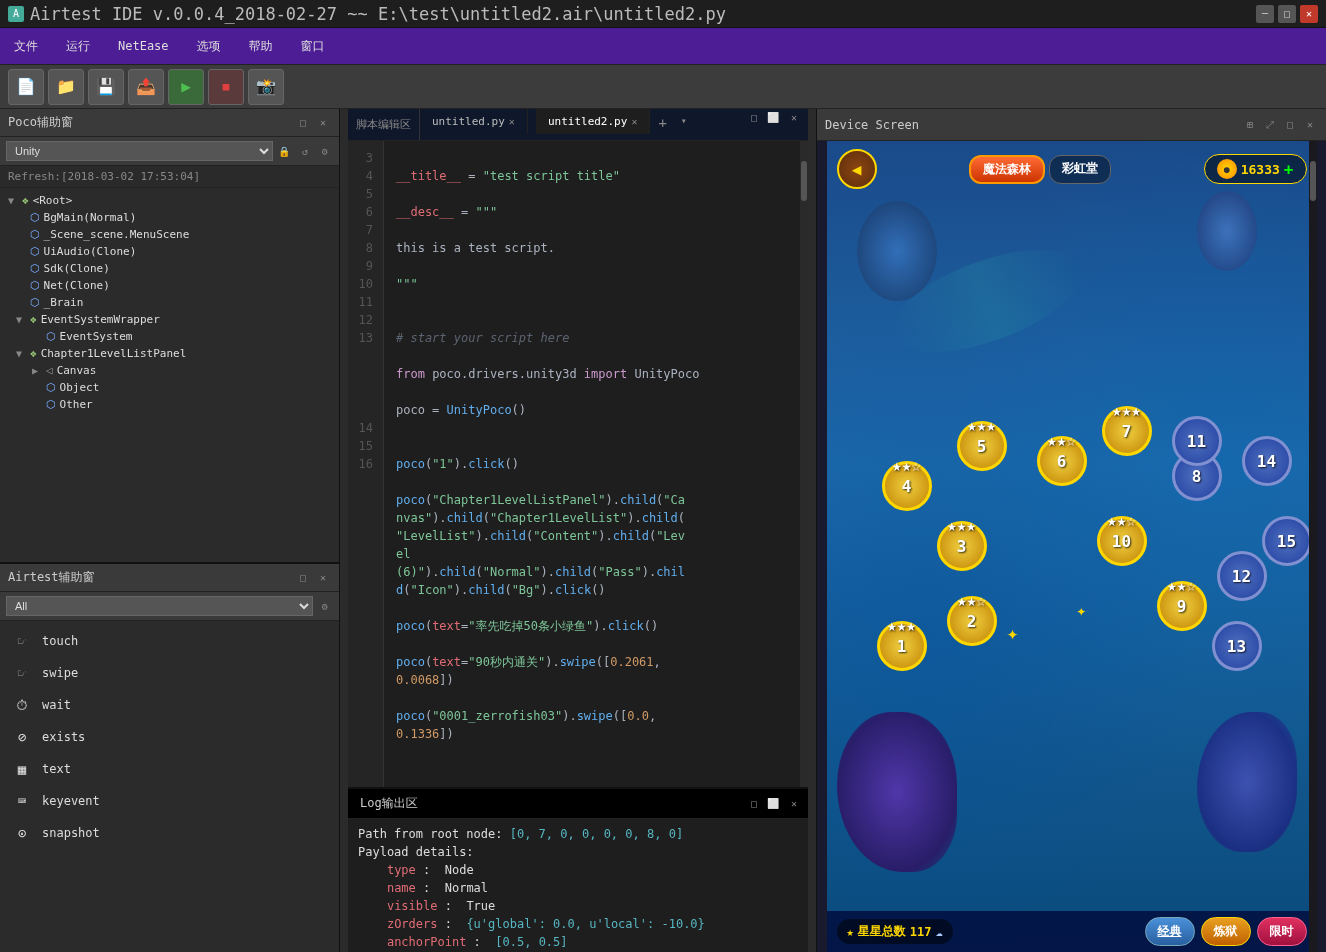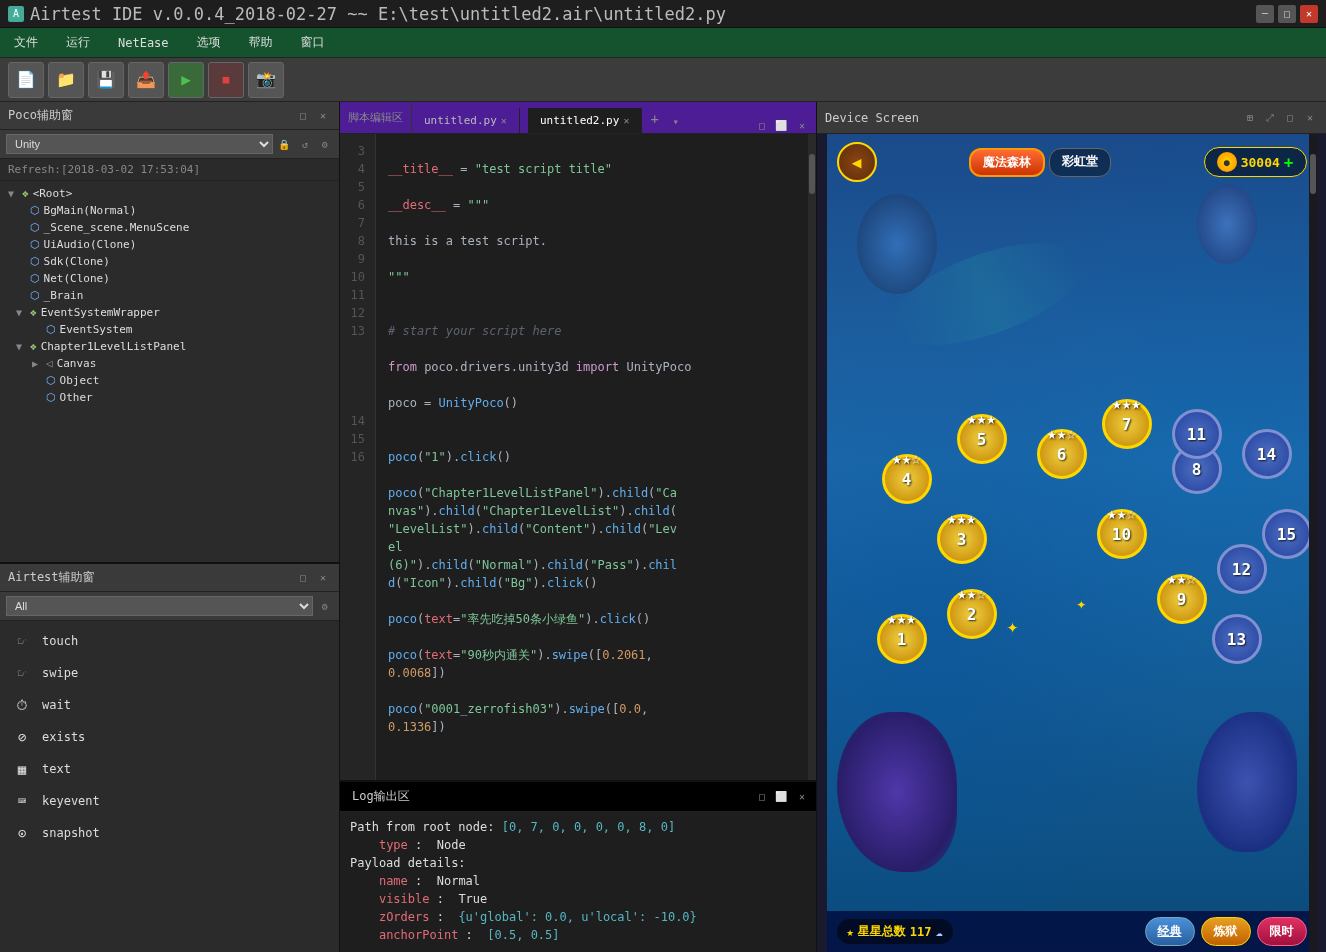--- a/index.html
+++ b/index.html
@@ -53,22 +53,22 @@
       display: flex; align-items: center; justify-content: center;
       font-size: 10px;
       cursor: pointer;
     }
     .title-btn.min { background: #555; color: #ccc; }
     .title-btn.max { background: #555; color: #ccc; }
     .title-btn.close { background: #c0392b; color: white; }
 
     
     .menu-bar {
-      background: #14532d;
-      height: 30px;
+      background: #4c1d95;
+      height: 37px;
       display: flex;
       align-items: center;
       padding: 0 8px;
       gap: 16px;
       flex-shrink: 0;
       border-bottom: 1px solid #222;
     }
     .menu-item {
       color: #ddd;
       font-size: 12px;
@@ -96,20 +96,21 @@
       cursor: pointer;
       font-size: 16px;
       color: #ddd;
     }
 
     
     .main-content {
       display: flex;
       flex: 1;
       overflow: hidden;
+      gap: 8px;
     }
 
     
     .left-panel {
       width: 340px;
       flex-shrink: 0;
       display: flex;
       flex-direction: column;
       background: #2b2b2b;
       border-right: 1px solid #111;
@@ -243,23 +244,23 @@
     }
 
     
     .script-editor {
       flex: 1;
       display: flex;
       flex-direction: column;
       border-bottom: 2px solid #111;
     }
     .editor-header {
-      background: #4c1d95;
-      display: flex;
-      align-items: flex-end;
+      background: #0f172a;
+      display: flex;
+      align-items: flex-start;
       border-bottom: 1px solid #222;
       height: 32px;
     }
     .editor-tab {
       padding: 6px 12px;
       font-size: 11px;
       color: #bbb;
       cursor: pointer;
       display: flex;
       align-items: center;
@@ -826,22 +827,22 @@
       <div class="log-header">
         <span class="log-title">Log输出区</span>
         <div style="margin-left:auto;display:flex;gap:4px;padding-right:6px;">
           <div class="panel-ctrl-btn">□</div>
           <div class="panel-ctrl-btn">⬜</div>
           <div class="panel-ctrl-btn">✕</div>
         </div>
       </div>
       <div class="log-content">
         <div class="log-line"><span class="log-white">Path from root node: </span><span class="log-cyan">[0, 7, 0, 0, 0, 0, 8, 0]</span></div>
+        <div class="log-line"><span class="log-white">Payload details:</span></div>
         <div class="log-line"><span class="log-red">    type </span><span class="log-white">:  </span><span class="log-white">Node</span></div>
-        <div class="log-line"><span class="log-white">Payload details:</span></div>
         <div class="log-line"><span class="log-red">    name </span><span class="log-white">:  </span><span class="log-white">Normal</span></div>
         <div class="log-line"><span class="log-red">    visible </span><span class="log-white">:  </span><span class="log-white">True</span></div>
         <div class="log-line"><span class="log-red">    zOrders </span><span class="log-white">:  </span><span class="log-cyan">{u'global': 0.0, u'local': -10.0}</span></div>
         <div class="log-line"><span class="log-red">    anchorPoint </span><span class="log-white">:  </span><span class="log-cyan">[0.5, 0.5]</span></div>
 
       </div>
     </div>
 
   </div>
 
@@ -868,21 +869,21 @@
         <div style="position:absolute;top:120px;left:60px;width:200px;height:80px;background:linear-gradient(90deg,transparent,#2080a0,transparent);border-radius:50%;opacity:0.4;transform:rotate(-20deg);"></div>
 
         <div class="game-top-bar">
           <div class="game-back-btn">◀</div>
           <div class="game-tabs">
             <div class="game-tab active-tab">魔法森林</div>
             <div class="game-tab inactive-tab">彩虹堂</div>
           </div>
           <div class="game-gold">
             <div class="gold-icon">●</div>
-            <span>30004</span>
+            <span>16333</span>
             <span class="gold-plus">+</span>
           </div>
         </div>
 
         <div class="level-node" style="left:50px;top:480px;background:radial-gradient(circle,#f0d040,#c08000);border-color:#ffd700;">
           <div class="level-stars">★★★</div>
           <span>1</span>
         </div>
         <div class="level-node" style="left:120px;top:455px;background:radial-gradient(circle,#f0d040,#c08000);border-color:#ffd700;">
           <div class="level-stars">★★☆</div>

